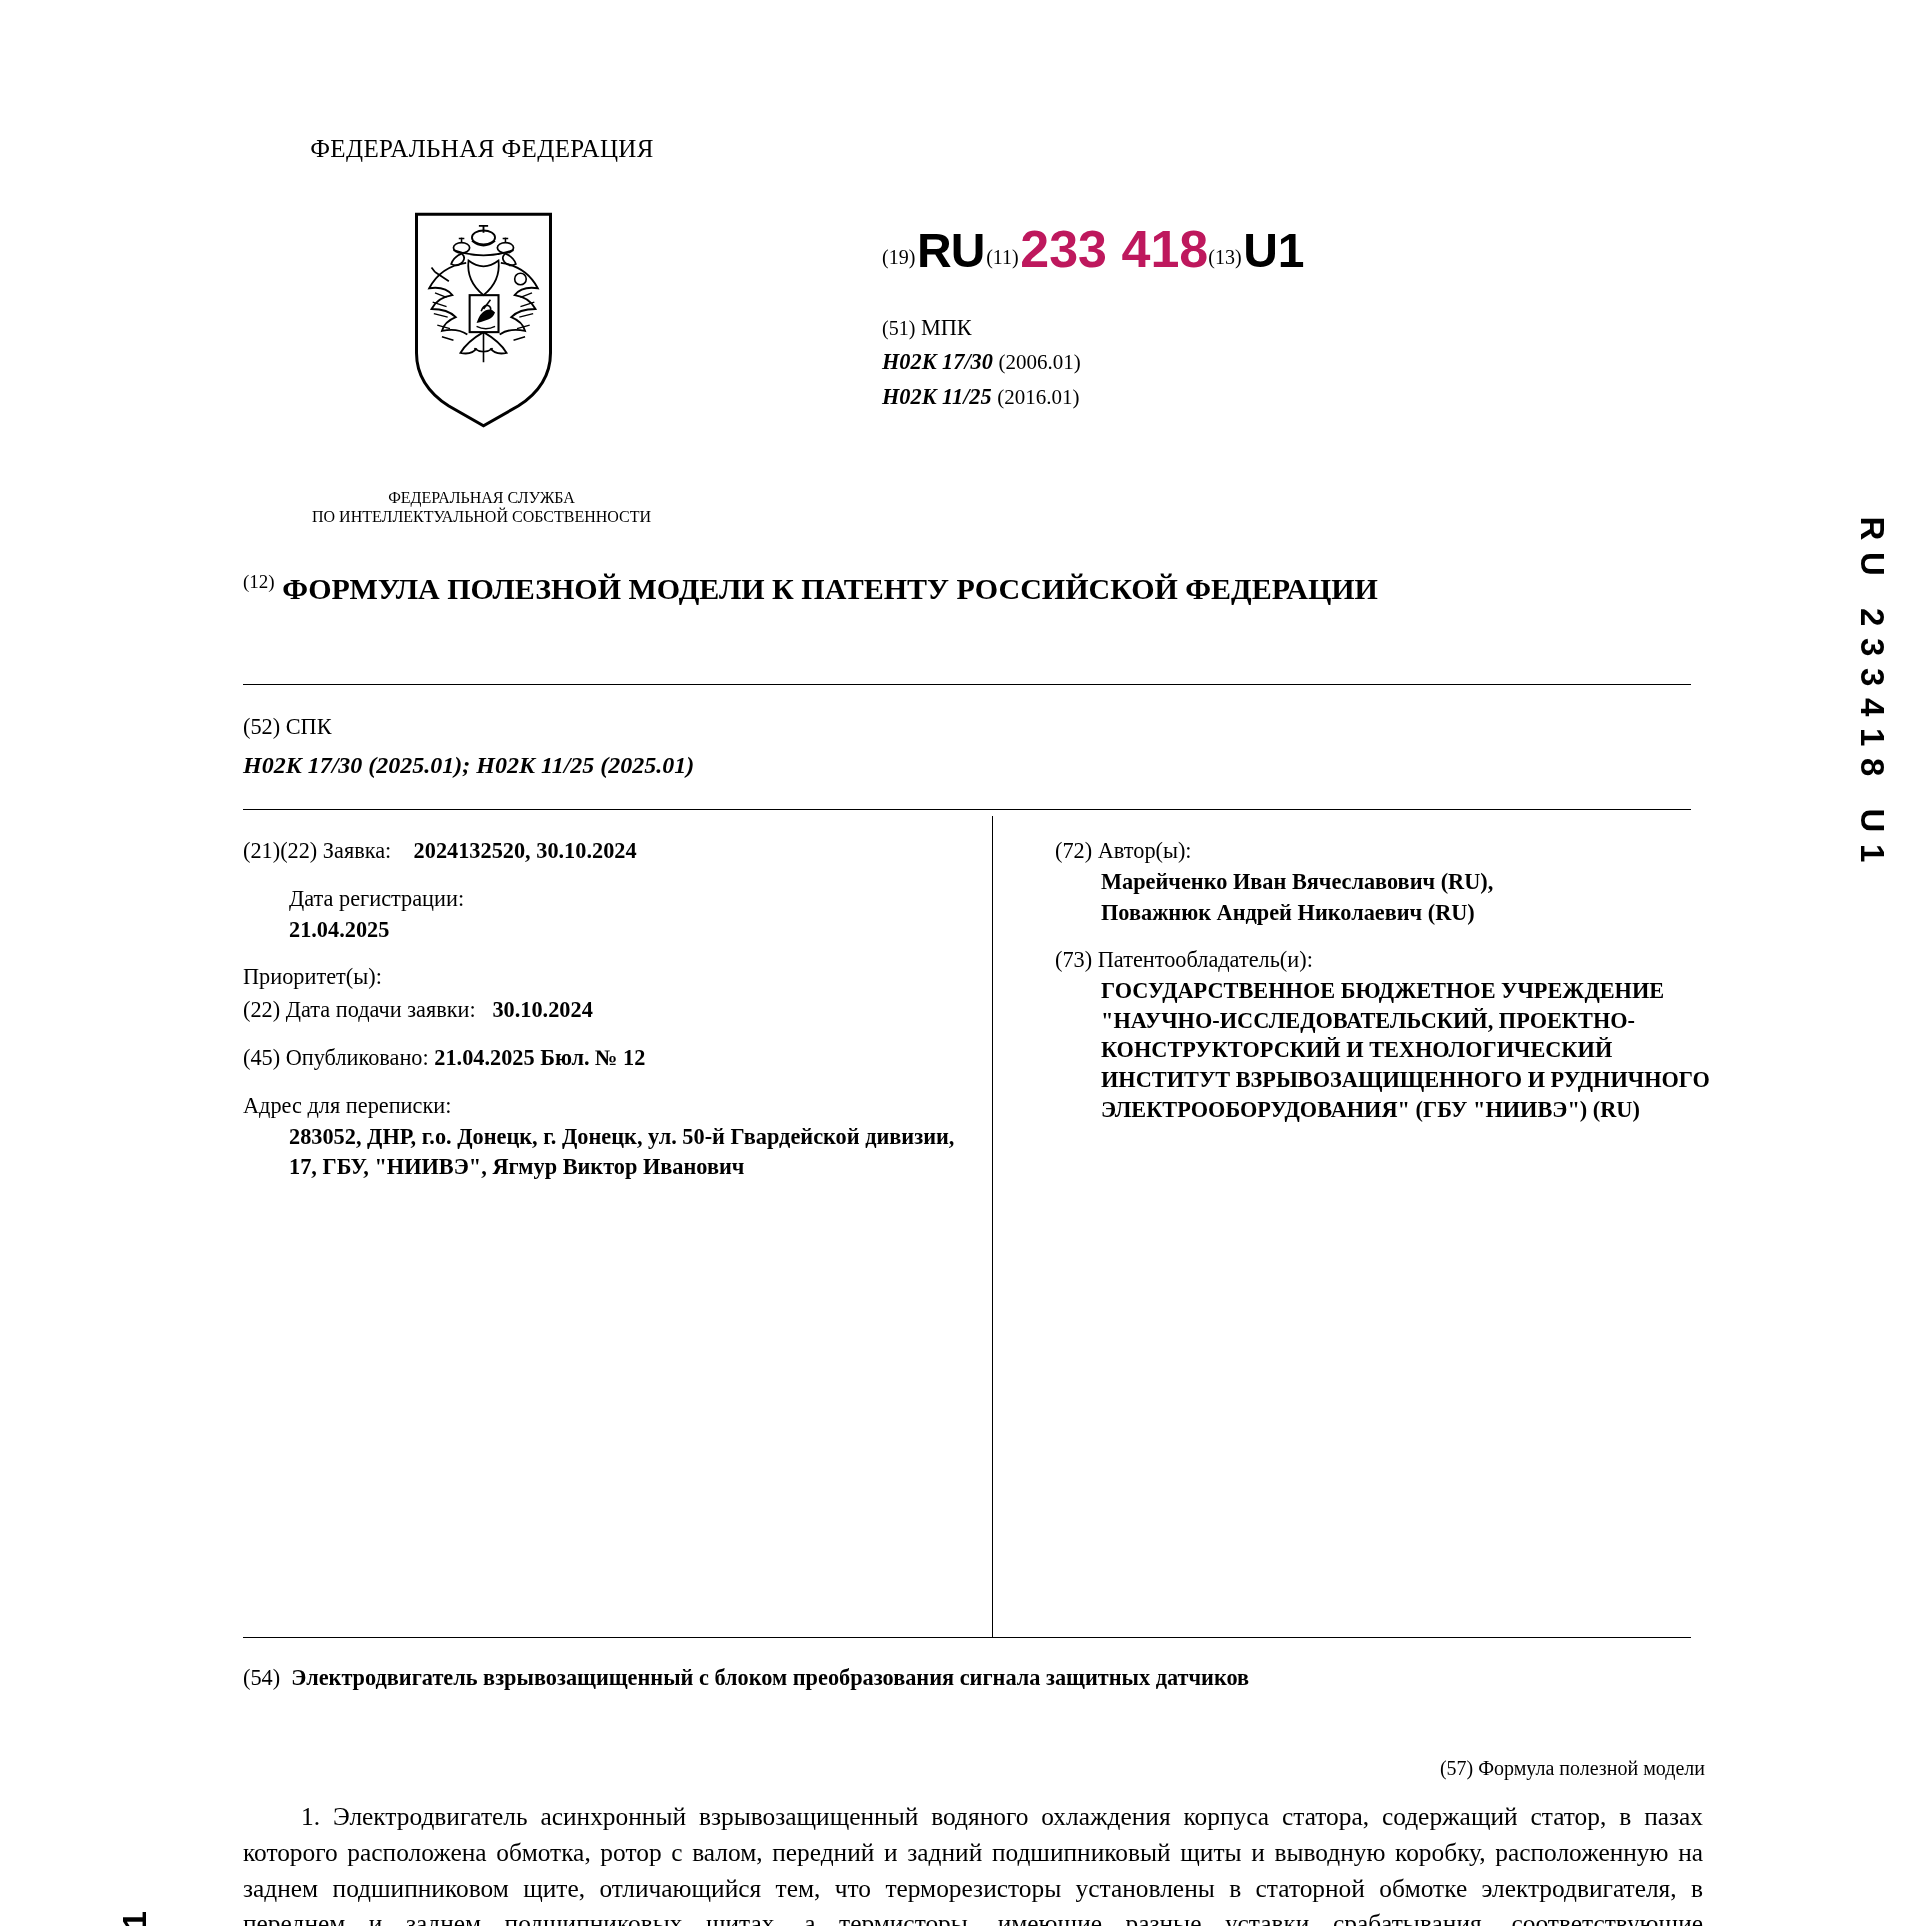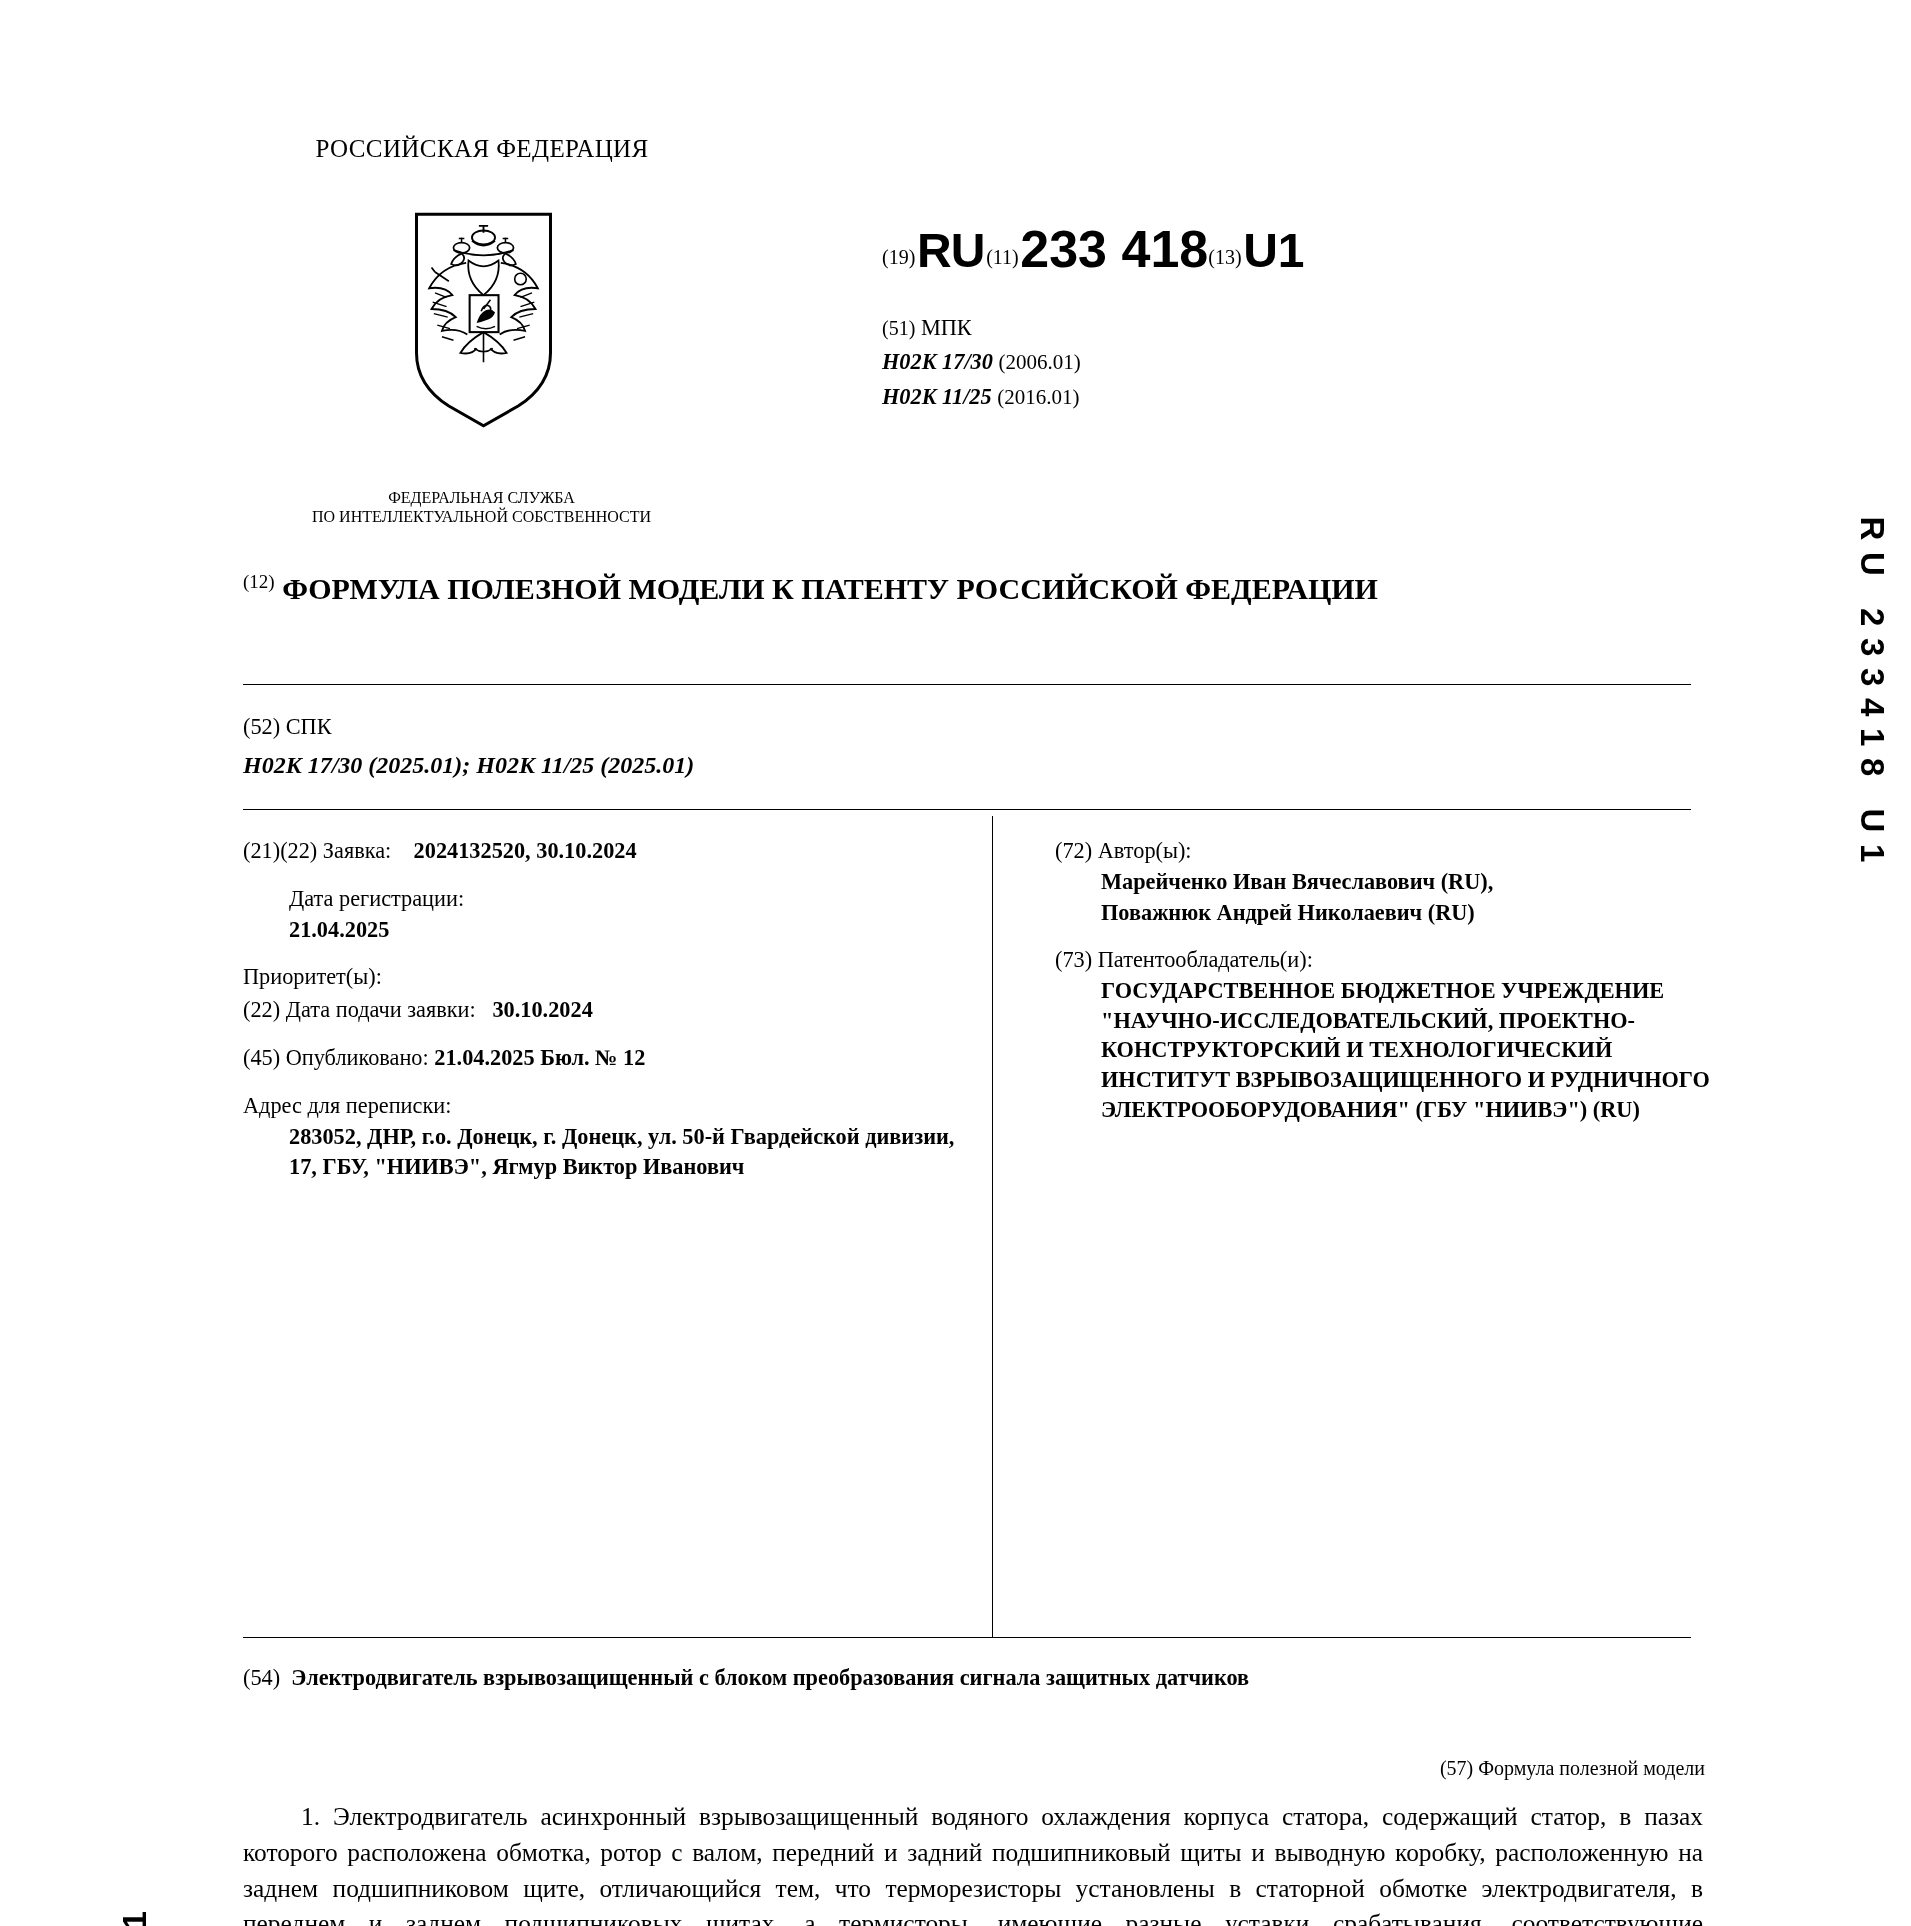--- a/index.html
+++ b/index.html
@@ -258,21 +258,21 @@
 <body>
 
 <div id="page">
 
   <div class="margin-vert" id="margin-right">RU 233418 U1</div>
 
   <div class="margin-vert" id="margin-left">RU 233418 U1</div>
 
   <div id="header">
 
-    <div id="rf-label">РОССИЙСКАЯ ФЕДЕРАЦИЯ</div>
+    <div id="rf-label">ФЕДЕРАЛЬНАЯ ФЕДЕРАЦИЯ</div>
 
     <div id="emblem-wrap">
       <svg width="139" height="216" viewBox="0 0 120 187" xmlns="http://www.w3.org/2000/svg">
         <path d="M2 2 L118 2 L118 122 Q118 150 90 168 L60 185 L30 168 Q2 150 2 122 Z" fill="none" stroke="#000" stroke-width="2.6"></path>
 
         <path d="M60 18 l0 -6 M56 12 l8 0" stroke="#000" stroke-width="1.6" fill="none"></path>
         <ellipse cx="60" cy="22" rx="10" ry="6" fill="none" stroke="#000" stroke-width="1.6"></ellipse>
         <path d="M50 25 q10 8 20 0" fill="none" stroke="#000" stroke-width="1.6"></path>
 
         <ellipse cx="41" cy="31" rx="7" ry="4.5" fill="none" stroke="#000" stroke-width="1.5"></ellipse>
@@ -313,21 +313,21 @@
     <div id="fed-service">
       <div>ФЕДЕРАЛЬНАЯ СЛУЖБА</div>
       <div>ПО ИНТЕЛЛЕКТУАЛЬНОЙ СОБСТВЕННОСТИ</div>
     </div>
 
     <div id="code-block">
       <div id="code-line-1">
         <span class="inid-sup">(19)</span>
         <span id="ru-mark">RU</span>
         <span class="inid-sup">(11)</span>
-        <span id="doc-number" style="color: #000000;">233 418</span><span class="inid-sup">(13)</span>
+        <span id="doc-number" style="color: #be185d;">233 418</span><span class="inid-sup">(13)</span>
         <span id="kind-code">U1</span>
       </div>
 
       <div id="ipc-block">
         <div class="ipc-row">
           <span class="inid-paren">(51)</span>
           <span>МПК</span>
         </div>
         <div class="ipc-row">
           <span class="ipc-code">H02K 17/30</span>

